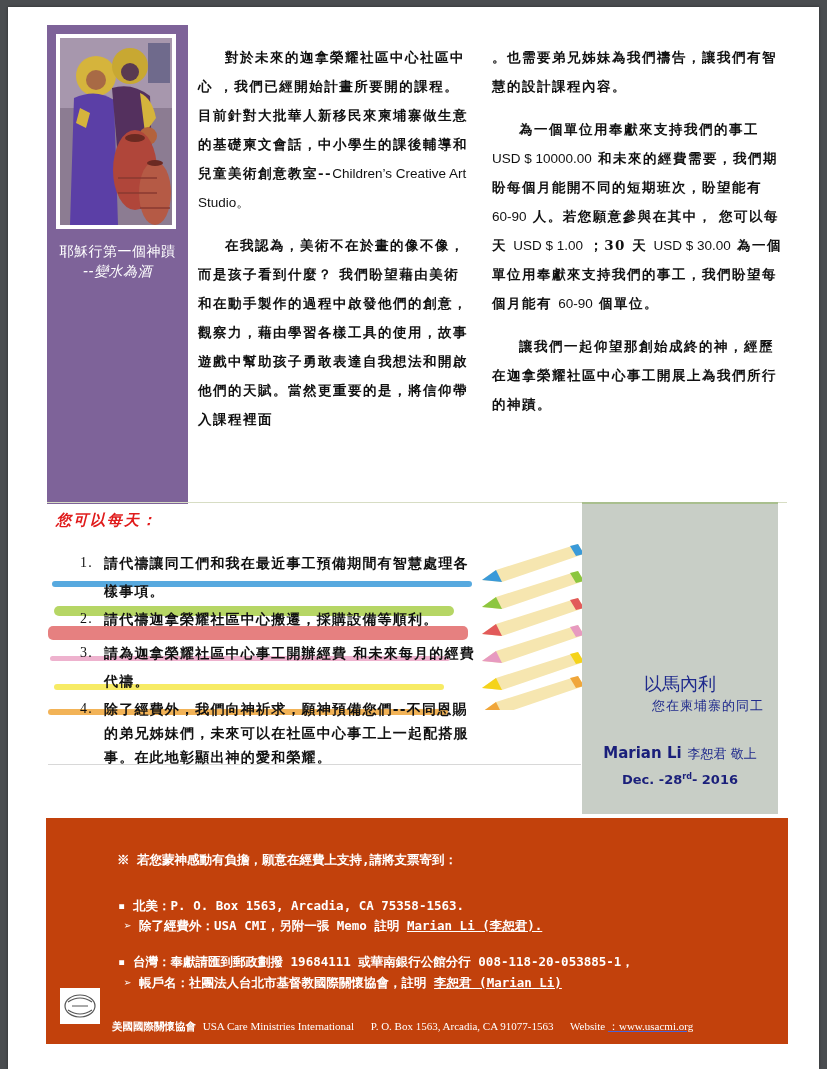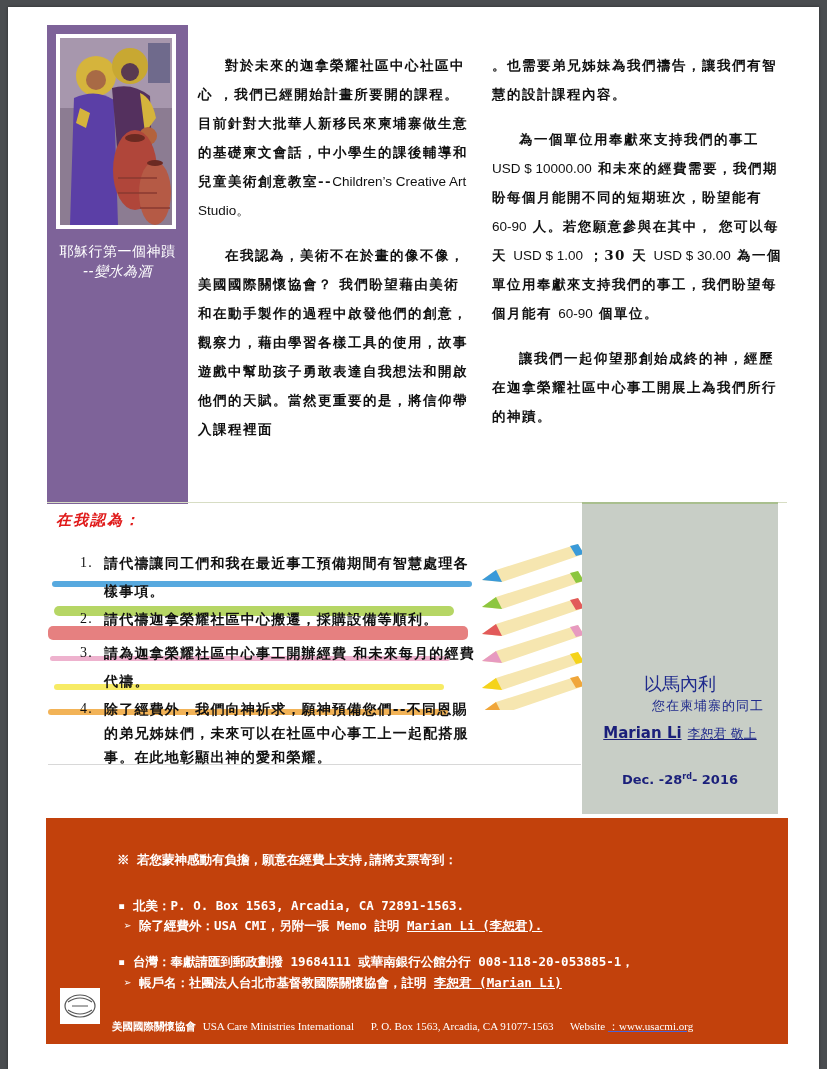--- a/index.html
+++ b/index.html
@@ -22,21 +22,21 @@
   .sidebar-caption {
     position: absolute; left: 0; width: 141px; text-align: center; color: #ffffff;
     font-family: "DejaVu Sans", sans-serif; font-size: 14px; letter-spacing: 0.5px;
   }
   .cap1 { top: 218px; }
   .cap2 { top: 238px; font-style: italic; }
   .col {
     position: absolute; font-size: 13.5px; line-height: 29px; color: #111;
     font-weight: bold; letter-spacing: 1.5px;
   }
-  .col p { margin: 16px 0 14px 0; }
+  .col p { margin: 8px 0 14px 0; }
   .col1 { left: 182px; top: 35px; width: 276px; }
   .col2 { left: 480px; top: 35px; width: 290px; }
   .indent { text-indent: 2em; }
   .latin { font-family: "Liberation Sans", sans-serif; font-weight: normal; letter-spacing: 0; }
   .divider {
     position: absolute; left: 40px; top: 495px; width: 742px; height: 1px; background: #d7ddc4;
   }
   .prayer-box {
     position: absolute; left: 40px; top: 497px; width: 533px; height: 260px; background: #ffffff;
     border-bottom: 1px solid #d8d8d8;
@@ -53,21 +53,21 @@
   .prayer-list li { display: flex; }
   .prayer-list .num { width: 24px; flex: none; font-family: "Liberation Serif", serif; font-weight: normal; }
   .crayons { position: absolute; left: 472px; top: 540px; width: 110px; height: 170px; }
   .signature-panel {
     position: absolute; left: 575px; top: 497px; width: 205px; height: 313px; background: #c8cec6;
     border-top: 2px solid #a9bf8e;
   }
   .sig-line { position: absolute; left: 0; width: 205px; text-align: center; color: #1f2a8c; }
   .sig1 { top: 168px; font-size: 18px; }
   .sig2 { top: 193px; font-size: 13px; letter-spacing: 1px; padding-left: 28px; }
-  .sig3 { top: 220px; font-size: 15px; font-weight: bold; font-family: "DejaVu Sans", sans-serif; color: #1a1f7a; text-decoration: underline; }
+  .sig3 { top: 240px; font-size: 15px; font-weight: bold; font-family: "DejaVu Sans", sans-serif; color: #1a1f7a; }
   .sig3 .cn { font-size: 13px; font-weight: normal; font-family: "DejaVu Serif", serif; color: #1f2a8c; margin-left: 6px; }
   .sig4 { top: 268px; font-size: 13px; font-weight: bold; font-family: "DejaVu Sans", sans-serif; color: #1a1f7a; }
   .sig4 sup { font-size: 8px; }
   .footer {
     position: absolute; left: 38px; top: 810px; width: 742px; height: 226px; background: #c2410c;
     color: #ffffff;
   }
   .f-line { position: absolute; font-family: "DejaVu Sans Mono", monospace; font-size: 12.5px; font-weight: bold; white-space: nowrap; }
   .f-head { left: 71px; top: 34px; }
   .f-na { left: 72px; top: 80px; }
@@ -116,33 +116,33 @@
     </svg>
   </div>
   <div class="sidebar-caption cap1">耶穌行第一個神蹟</div>
   <div class="sidebar-caption cap2">--變水為酒</div>
 </div>
 
 <div class="col col1" style="left:198px;">
   <p class="indent">
     <span>對於未來的迦拿榮耀社區中心社區中心 ，我們已經開始計畫所要開的課程。目前針對大批華人新移民來柬埔寨做生意的基礎柬文會話，中小學生的課後輔導和兒童美術創意教室--</span><span class="latin">Children’s Creative Art Studio。</span>
   </p>
-  <p class="indent">在我認為，美術不在於畫的像不像，美國國際關懷協會？ 我們盼望藉由美術和在動手製作的過程中啟發他們的創意，觀察力，藉由學習各樣工具的使用，故事遊戲中幫助孩子勇敢表達自我想法和開啟他們的天賦。當然更重要的是，將信仰帶入課程裡面</p>
+  <p class="indent">在我認為，美術不在於畫的像不像，而是孩子看到什麼？ 我們盼望藉由美術和在動手製作的過程中啟發他們的創意，觀察力，藉由學習各樣工具的使用，故事遊戲中幫助孩子勇敢表達自我想法和開啟他們的天賦。當然更重要的是，將信仰帶入課程裡面</p>
 </div>
 
 <div class="col col2" style="left:492px;">
   <p>。也需要弟兄姊妹為我們禱告，讓我們有智慧的設計課程內容。</p>
   <p class="indent"><span>為一個單位用奉獻來支持我們的事工</span> <span class="latin">USD $ 10000.00</span> <span>和未來的經費需要，我們期盼每個月能開不同的短期班次，盼望能有</span> <span class="latin">60-90</span> <span>人。若您願意參與在其中， 您可以每天</span> <span class="latin">USD $ 1.00</span> <span>；30 天</span> <span class="latin">USD $ 30.00</span> <span>為一個單位用奉獻來支持我們的事工，我們盼望每個月能有</span> <span class="latin">60-90</span> <span>個單位。</span></p>
   <p class="indent">讓我們一起仰望那創始成終的神，經歷在迦拿榮耀社區中心事工開展上為我們所行的神蹟。</p>
 </div>
 
 <div class="divider" style="left:47px; top:502px; width:740px;"></div>
 
 <div class="prayer-box" style="left:48px; top:504px;">
-  <div class="prayer-title">在我認為：</div>
+  <div class="prayer-title">您可以每天：</div>
   <div class="stroke" style="left:4px; top:77px; width:420px; height:6px; background:#3a9ad9;"></div>
   <div class="stroke" style="left:6px; top:102px; width:400px; height:10px; background:#a9cf4a;"></div>
   <div class="stroke" style="left:0px; top:122px; width:420px; height:14px; background:#e26a6a;"></div>
   <div class="stroke" style="left:2px; top:152px; width:400px; height:5px; background:#eba5c6;"></div>
   <div class="stroke" style="left:6px; top:180px; width:390px; height:6px; background:#f6e84a;"></div>
   <div class="stroke" style="left:0px; top:205px; width:400px; height:6px; background:#f0a63a;"></div>
 </div>
 
 <ol class="prayer-list" style="left:80px; top:549px; width:400px;">
   <li>
@@ -202,21 +202,21 @@
   <div class="sig-line sig3" style="width:196px;">
     <span>Marian Li</span><span class="cn">李恕君 敬上</span>
   </div>
   <div class="sig-line sig4" style="width:196px;">
     <span>Dec. -28</span><sup>rd</sup><span>- 2016</span>
   </div>
 </div>
 
 <div class="footer" style="left:46px; top:818px; width:742px; height:226px;">
   <div class="f-line f-head">※  若您蒙神感動有負擔，願意在經費上支持,請將支票寄到：</div>
-  <div class="f-line f-na">▪  北美：P. O. Box 1563, Arcadia, CA 72891-1563.</div>
+  <div class="f-line f-na">▪  北美：P. O. Box 1563, Arcadia, CA 75358-1563.</div>
   <div class="f-line f-na2">
     <span>➢  除了經費外：USA CMI，另附一張 Memo 註明 </span><span class="u">Marian Li (李恕君).</span>
   </div>
   <div class="f-line f-tw">▪  台灣：奉獻請匯到郵政劃撥 19684111 或華南銀行公館分行 008-118-20-053885-1，</div>
   <div class="f-line f-tw2">
     <span>➢  帳戶名：社團法人台北市基督教國際關懷協會，註明 </span><span class="u">李恕君 (Marian Li)</span>
   </div>
   <div class="logo" style="left:14px; top:170px;">
     <svg viewBox="0 0 40 36" width="40" height="36">
       <ellipse cx="20" cy="18" rx="15" ry="11" fill="none" stroke="#555" stroke-width="1.2"></ellipse>

